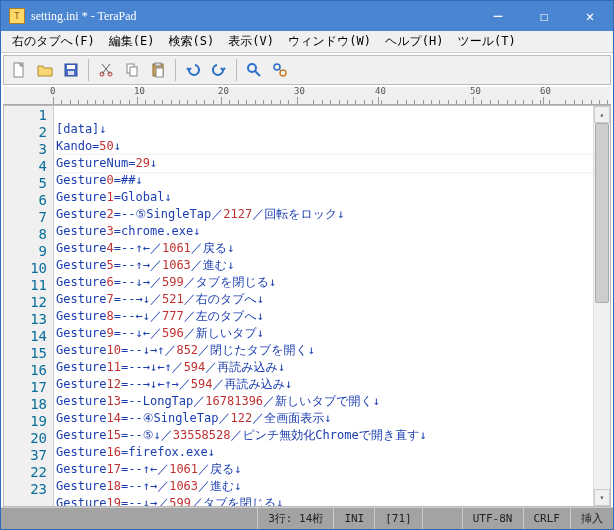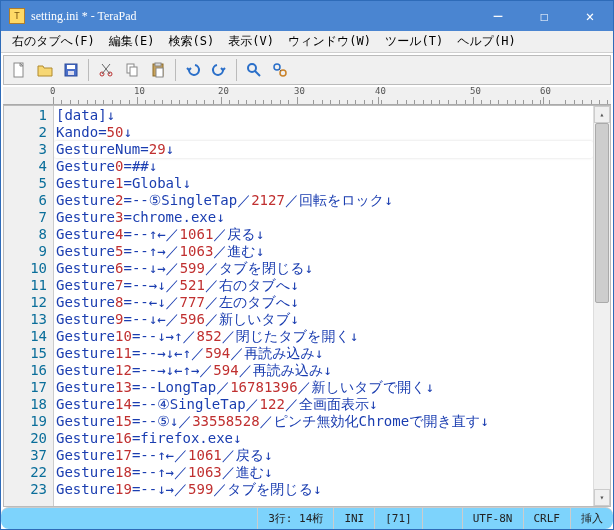--- a/index.html
+++ b/index.html
@@ -14,29 +14,29 @@
   .menubar .menu { padding: 2px 7px; cursor: default; }
   .toolbar { height: 30px; background: #f0f0f0; border: 1px solid #bbb; margin: 2px; display: flex; align-items: center; padding: 0 3px; gap: 2px; }
   .toolbar .tbtn { width: 24px; height: 24px; display: flex; align-items: center; justify-content: center; border: 1px solid transparent; border-radius: 2px; }
   .toolbar .sep { width: 1px; height: 22px; background: #bbb; margin: 0 3px; }
   .ruler { height: 18px; background: #f0f0f0; border-bottom: 1px solid #aaa; position: relative; font-size: 9px; color: #555; overflow: hidden; margin: 0 2px;}
   .ruler .tick { position: absolute; bottom: 0; border-left: 1px solid #999; height: 4px; }
   .ruler .tick.lg { height: 7px; }
   .ruler .tick .lbl { position: absolute; top: -11px; left: -4px; font-size:9px;}
   .editor-wrap { flex: 1; display: flex; overflow: hidden; border: 1px solid #bbb; margin: 0 2px; background:#fff;}
   .gutter { width: 50px; background: #f0f0f0; border-right: 1px solid #ccc; text-align: right; padding-right: 6px; color: #0a6e9a; font-family: "MS Gothic", monospace; font-size: 14px; line-height: 17px; padding-top: 1px;}
-  .editor { flex: 1; font-family: "MS Gothic", monospace; font-size: 14px; line-height: 17px; color: #1a3db0; white-space: pre; padding-top: 1px; overflow:hidden; position:relative;}
+  .editor { flex: 1; font-family: "MS Gothic", monospace; font-size: 12px; line-height: 17px; color: #1a3db0; white-space: pre; padding-top: 15px; overflow:hidden; position:relative;}
   .editor .line { height: 17px; display:flex; align-items:center; padding-left:2px;}
   .editor .line.highlight { background: #fff; box-shadow: 0 0 3px rgba(0,0,0,0.15); position:relative; z-index:1; border-radius:2px;}
   .editor .line .eol { color: #1a3db0; }
   .editor .line .num { color: #c03030; }
   .scrollbar { width: 17px; background: #f0f0f0; border-left: 1px solid #ddd; position:relative;}
   .scrollbar .arrow { height:17px; background:#f0f0f0; border:1px solid #ccc; display:flex;align-items:center;justify-content:center;font-size:8px;color:#555;}
   .scrollbar .thumb { position:absolute; top:17px; left:1px; right:1px; height:180px; background:#cdcdcd; border:1px solid #aaa; border-radius:2px;}
-  .statusbar { height: 22px; background: #7dd3fc; border-top: 1px solid #ccc; display: flex; align-items: center; font-size: 11px; color: #222; border-radius: 8px; }
+  .statusbar { height: 22px; background: #a3a3a3; border-top: 1px solid #ccc; display: flex; align-items: center; font-size: 11px; color: #222; }
   .statusbar .pane { border-left: 1px solid #ccc; padding: 0 10px; height:100%; display:flex; align-items:center;}
   .statusbar .grow { flex: 1; }
   
   .ico-svg { width:16px; height:16px; }
 </style>
 </head>
 <body>
 
 <div class="window">
 
@@ -49,22 +49,22 @@
       <div class="btn close">✕</div>
     </div>
   </div>
 
   <div class="menubar">
     <div class="menu">右のタブへ(F)</div>
     <div class="menu">編集(E)</div>
     <div class="menu">検索(S)</div>
     <div class="menu">表示(V)</div>
     <div class="menu">ウィンドウ(W)</div>
+    <div class="menu">ヘルプ(H)</div>
     <div class="menu">ツール(T)</div>
-    <div class="menu">ヘルプ(H)</div>
   </div>
 
   <div class="toolbar">
     <div class="tbtn">
         <svg class="ico-svg" viewBox="0 0 16 16">
           <rect x="3" y="1" width="9" height="14" fill="#fff" stroke="#888"></rect>
           <path d="M9 1 L12 4 L9 4 Z" fill="#ddd" stroke="#888"></path>
         </svg>
       </div>
     <div class="tbtn">

